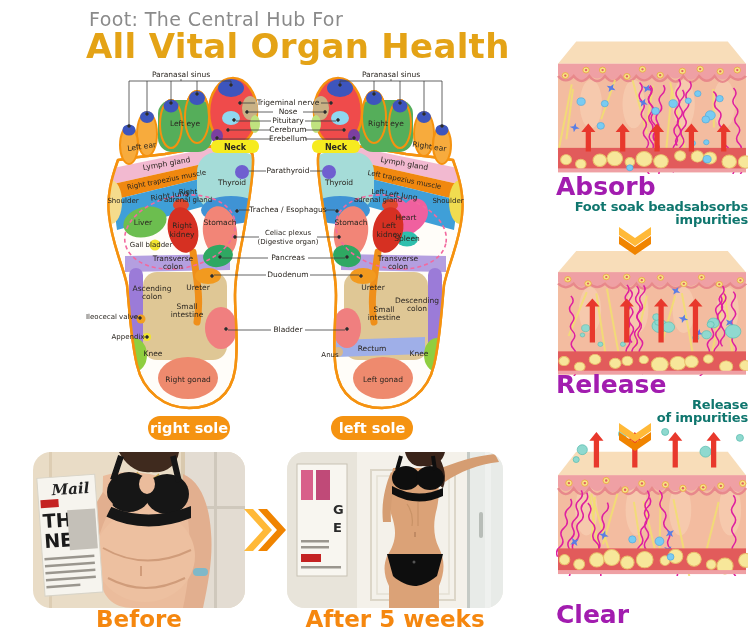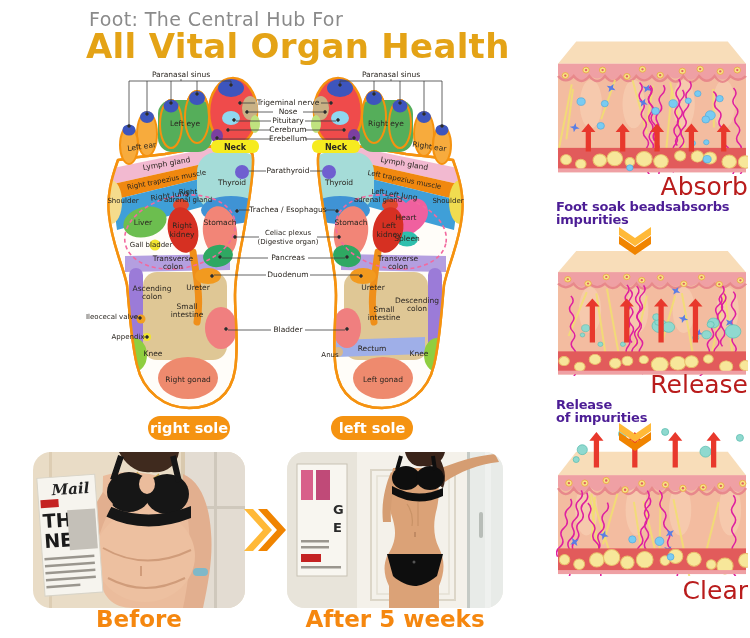--- a/index.html
+++ b/index.html
@@ -9,24 +9,24 @@
           font-weight:500;letter-spacing:.4px;}
   .title{position:absolute;left:86px;top:26px;font-size:34px;font-weight:700;
          color:#E4A316;letter-spacing:.3px;}
   .foot-map{position:absolute;left:85px;top:60px;width:460px;height:385px;}
   .foot-map text{font-size:7.5px;fill:#2b2620;text-anchor:middle;}
   .foot-map .sm{font-size:7px;}
   .foot-map .bold{font-weight:700;}
   .foot-map .badge-t{font-size:14.5px;font-weight:800;fill:#fff;}
   .process{position:absolute;left:556px;top:0;width:192px;height:638px;}
   .skin{position:absolute;left:0;width:192px;}
-  .step-name{position:absolute;left:0;width:192px;text-align:right;font-size:25px;
-             font-weight:400;color:#b91c1c;}
-  .step-cap{position:absolute;left:0;width:192px;text-align:left;font-size:13px;
-            font-weight:700;color:#4c1d95;line-height:12.5px;letter-spacing:-.2px;}
+  .step-name{position:absolute;left:0;width:192px;text-align:left;font-size:25px;
+             font-weight:700;color:#a21caf;}
+  .step-cap{position:absolute;left:0;width:192px;text-align:right;font-size:13px;
+            font-weight:700;color:#0f766e;line-height:12.5px;letter-spacing:-.2px;}
   .chev{position:absolute;left:62px;z-index:6;}
   .photo{position:absolute;top:452px;height:156px;border-radius:18px;overflow:hidden;}
   .photo svg{display:block;width:100%;height:100%;}
   .cmp-arrow{position:absolute;left:244px;top:505px;}
   .cmp-label{position:absolute;top:606px;font-size:23px;font-weight:800;
              color:#F5870F;text-align:center;}
 </style>
 </head>
 <body>
 
@@ -566,21 +566,21 @@
         <circle cx="66" cy="6" r="4" fill="#8FD9CF" stroke="#5FBFB2" stroke-width=".8"></circle>
         <circle cx="148" cy="24" r="5.5" fill="#8FD9CF" stroke="#5FBFB2" stroke-width=".8"></circle>
         <circle cx="182" cy="10" r="3.5" fill="#8FD9CF" stroke="#5FBFB2" stroke-width=".8"></circle>
         <circle cx="20" cy="32" r="3" fill="#8FD9CF" stroke="#5FBFB2" stroke-width=".8"></circle>
         <circle cx="108" cy="4" r="3.5" fill="#8FD9CF" stroke="#5FBFB2" stroke-width=".8"></circle>
         <path d="M37.4 40 L37.4 13 L33 13 L40 4 L47 13 L42.6 13 L42.6 40 Z" fill="#E8382C"></path>
         <path d="M75.4 40 L75.4 13 L71 13 L78 4 L85 13 L80.6 13 L80.6 40 Z" fill="#E8382C"></path>
         <path d="M115.4 40 L115.4 13 L111 13 L118 4 L125 13 L120.6 13 L120.6 40 Z" fill="#E8382C"></path>
         <path d="M153.4 40 L153.4 13 L149 13 L156 4 L163 13 L158.6 13 L158.6 40 Z" fill="#E8382C"></path>
       </svg>
-    <div class="step-name" style="top:576px">Clear</div>
+    <div class="step-name" style="top:600px">Clear</div>
   </div>
 
   <div class="photo" style="left:33px;width:212px">
     <svg viewBox="0 0 212 156">
       <rect width="212" height="156" fill="#E9DCC6"></rect>
       <rect x="16" width="3" height="156" fill="#DDCDB3"></rect>
       <rect x="148" width="4" height="156" fill="#D9C9AE"></rect>
       <rect x="152" width="60" height="156" fill="#E3DCD2"></rect>
       <rect x="152" y="54" width="60" height="3" fill="#CFC8BC"></rect>
       <rect x="181" y="0" width="3" height="156" fill="#CFC8BC"></rect>

